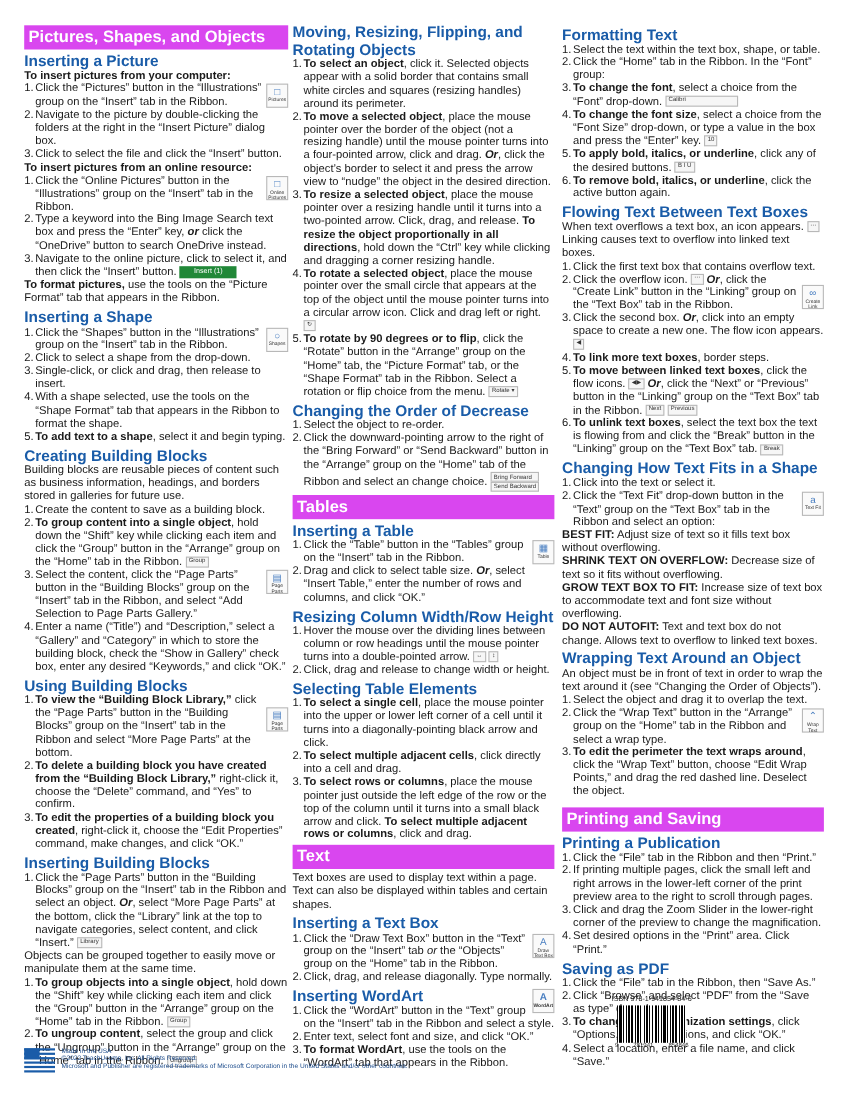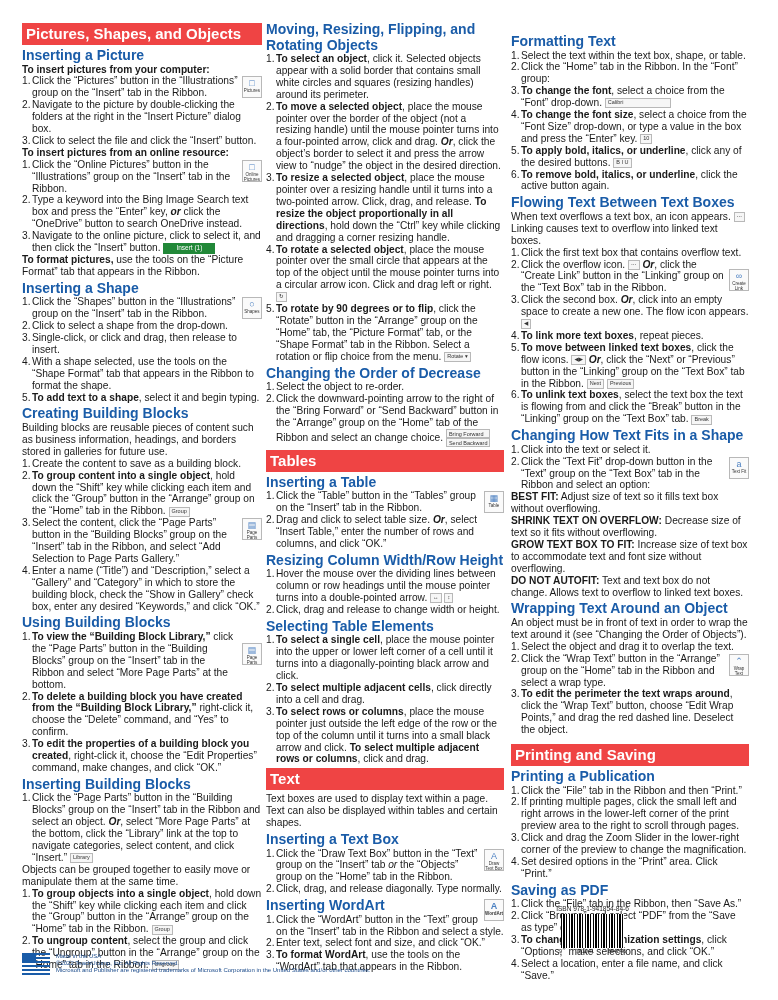--- a/index.html
+++ b/index.html
@@ -2,21 +2,21 @@
 <html><head>
 <meta charset="utf-8">
 <style>
   * { box-sizing: border-box; margin: 0; padding: 0; }
   html, body { width: 778px; height: 1000px; background: #ffffff; overflow: hidden; }
   body { font-family: "Liberation Sans", sans-serif; color: #1a1a1a; font-size: 10.2px; line-height: 11.9px; position: relative; }
   .col { position: absolute; top: 20px; }
   .col1 { left: 22px; width: 240px; }
   .col2 { left: 266px; width: 238px; }
   .col3 { left: 511px; width: 238px; }
-  .band { background: #ef4444; color: #fff; font-weight: bold; font-size: 15px; line-height: 20px; padding: 1px 4px; margin: 3px 0 3px 0; }
+  .band { background: #d946ef; color: #fff; font-weight: bold; font-size: 15px; line-height: 20px; padding: 1px 4px; margin: 3px 0 3px 0; }
   .h2 { color: #1a5ca8; font-weight: bold; font-size: 14px; line-height: 15.5px; margin-top: 3px; }
   p { margin: 0; }
   .sub { font-weight: bold; }
   ol { list-style: none; }
   ol li { position: relative; padding-left: 10px; }
   ol li .num { position: absolute; left: 0; top: 0; }
   b { font-weight: bold; }
   i { font-style: italic; text-align: center; }
   .btnimg { display: inline-block; vertical-align: middle; border: 1px solid #b8b8b8; background: #f6f6f6; font-size: 5.5px; line-height: 7px; color: #333; padding: 0 2px; height: 10px; }
   .ribicon { float: right; width: 20px; height: 22px; border: 1px solid #b8b8b8; background: #fafafa; margin: 1px 0 0 2px; text-align: center; font-size: 4.5px; line-height: 5px; color: #333; padding-top: 1px; }
@@ -158,40 +158,40 @@
     <span>Inserting WordArt</span>
   </div>
   <ol>
     <li><span class="num">1.</span><span>Click the “WordArt” button in the “Text” group on the “Insert” tab in the Ribbon and select a style.</span></li>
     <li><span class="num">2.</span><span>Enter text, select font and size, and click “OK.”</span></li>
     <li><span class="num">3.</span><b>To format WordArt</b><span>, use the tools on the “WordArt” tab that appears in the Ribbon.</span></li>
   </ol>
 </div>
 
 <div class="col col3">
-  <div class="h2" style="margin-top:14px">Formatting Text</div>
+  <div class="h2" style="margin-top:4px">Formatting Text</div>
   <ol>
     <li><span class="num">1.</span><span>Select the text within the text box, shape, or table.</span></li>
     <li><span class="num">2.</span><span>Click the “Home” tab in the Ribbon. In the “Font” group:</span></li>
     <li><span class="num">3.</span><b>To change the font</b><span>, select a choice from the “Font” drop-down.</span> <span class="btnimg" style="width:66px">Calibri</span></li>
     <li><span class="num">4.</span><b>To change the font size</b><span>, select a choice from the “Font Size” drop-down, or type a value in the box and press the “Enter” key.</span> <span class="btnimg">10</span></li>
     <li><span class="num">5.</span><b>To apply bold, italics, or underline</b><span>, click any of the desired buttons.</span> <span class="btnimg">B  I  U</span></li>
     <li><span class="num">6.</span><b>To remove bold, italics, or underline</b><span>, click the active button again.</span></li>
   </ol>
 
   <div class="h2">Flowing Text Between Text Boxes</div>
   <p><span>When text overflows a text box, an icon appears.</span> <span class="btnimg">⋯</span></p>
   <p>Linking causes text to overflow into linked text boxes.</p>
   <ol>
     <li><span class="num">1.</span><span>Click the first text box that contains overflow text.</span></li>
     <li><span class="num">2.</span>
       <span class="ribicon" style="margin-top:10px"><span class="glyph">∞</span><span>Create Link</span></span>
       <span>Click the overflow icon.</span> <span class="btnimg">⋯</span> <b><i>Or</i></b><span>, click the “Create Link” button in the “Linking” group on the “Text Box” tab in the Ribbon.</span></li>
     <li><span class="num">3.</span><span>Click the second box.</span> <b><i>Or</i></b><span>, click into an empty space to create a new one. The flow icon appears.</span> <span class="btnimg">◀</span></li>
-    <li><span class="num">4.</span><b>To link more text boxes</b><span>, repeat pieces.</span></li>
+    <li><span class="num">4.</span><b>To link more text boxes</b><span>, border steps.</span></li>
     <li><span class="num">5.</span><b>To move between linked text boxes</b><span>, click the flow icons.</span> <span class="btnimg">◀▶</span> <b><i>Or</i></b><span>, click the “Next” or “Previous” button in the “Linking” group on the “Text Box” tab in the Ribbon.</span> <span class="btnimg">Next</span> <span class="btnimg">Previous</span></li>
     <li><span class="num">6.</span><b>To unlink text boxes</b><span>, select the text box the text is flowing from and click the “Break” button in the “Linking” group on the “Text Box” tab.</span> <span class="btnimg">Break</span></li>
   </ol>
 
   <div class="h2">Changing How Text Fits in a Shape</div>
   <ol>
     <li><span class="num">1.</span><span>Click into the text or select it.</span></li>
     <li><span class="num">2.</span>
       <span class="ribicon"><span class="glyph">a</span><span>Text Fit</span></span>
       <span>Click the “Text Fit” drop-down button in the “Text” group on the “Text Box” tab in the Ribbon and select an option:</span></li>

